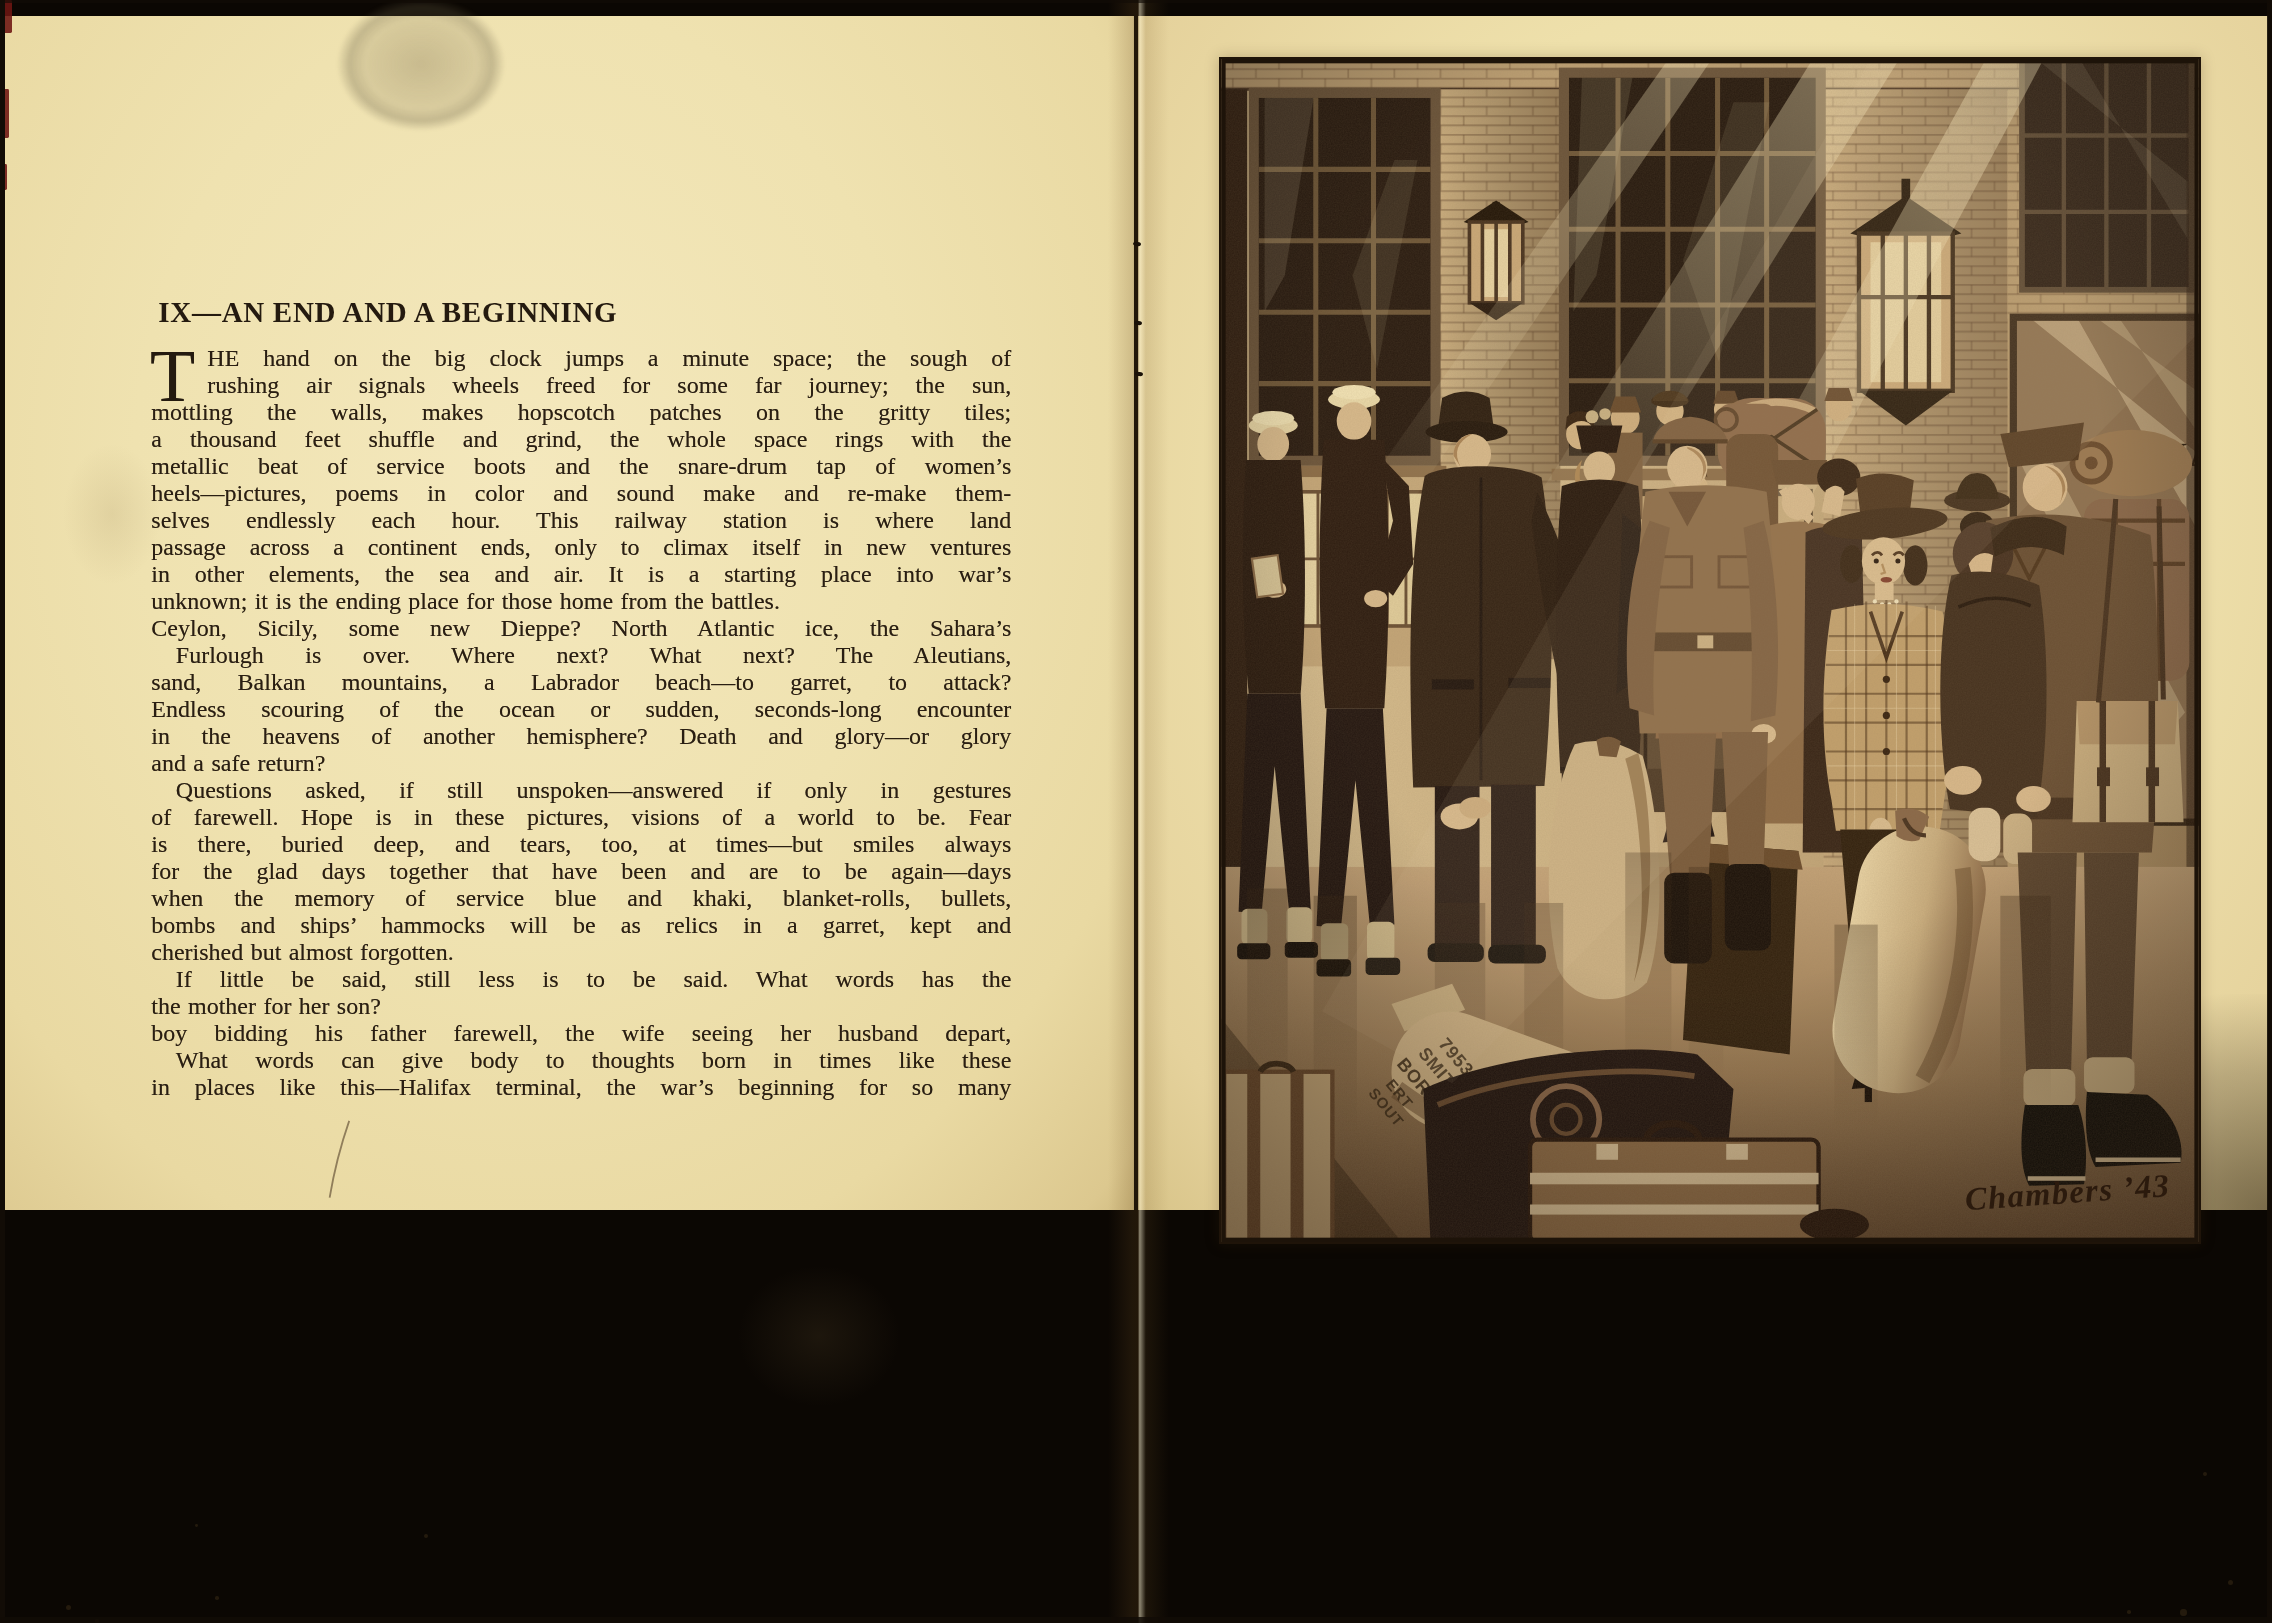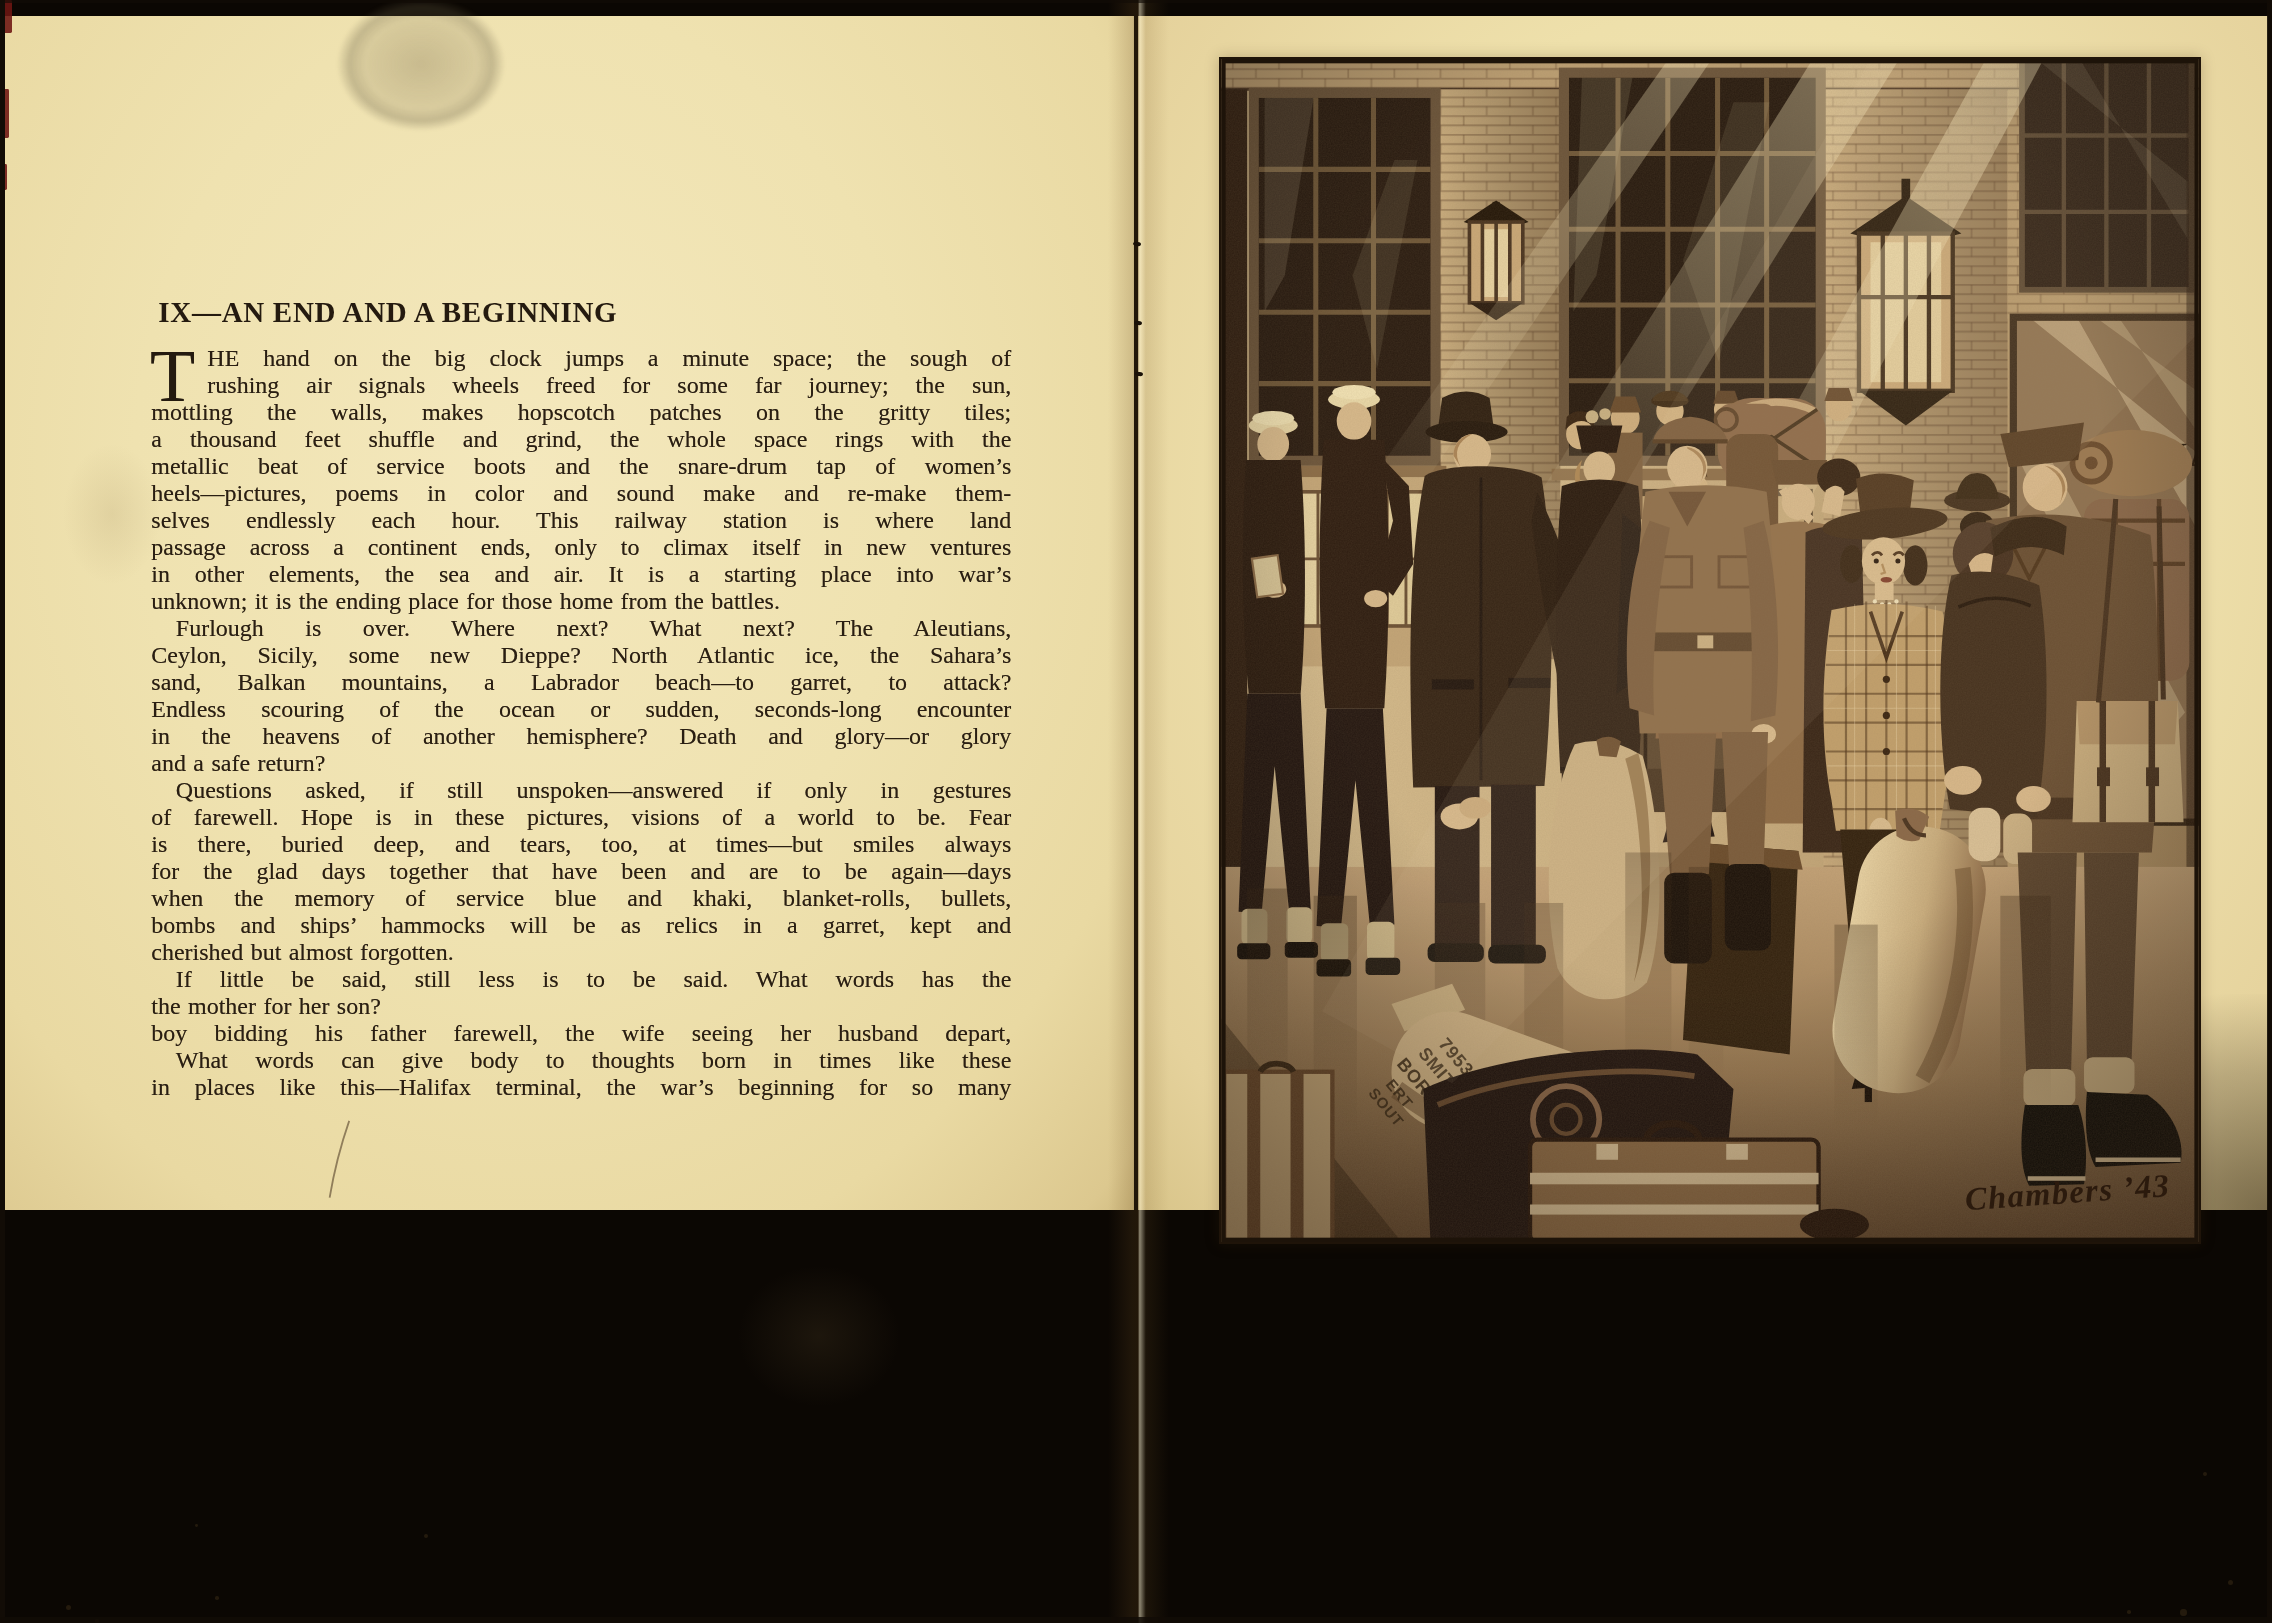--- a/index.html
+++ b/index.html
@@ -68,22 +68,22 @@
         <div class="ln">mottling the walls, makes hopscotch patches on the gritty tiles;</div>
         <div class="ln">a thousand feet shuffle and grind, the whole space rings with the</div>
         <div class="ln">metallic beat of service boots and the snare-drum tap of women’s</div>
         <div class="ln">heels—pictures, poems in color and sound make and re-make them-</div>
         <div class="ln">selves endlessly each hour.  This railway station is where land</div>
         <div class="ln">passage across a continent ends, only to climax itself in new ventures</div>
         <div class="ln">in other elements, the sea and air.  It is a starting place into war’s</div>
         <div class="ln last">unknown; it is the ending place for those home from the battles.</div>
       </div>
       <div class="para">
+        <div class="ln">Ceylon, Sicily, some new Dieppe?  North Atlantic ice, the Sahara’s</div>
         <div class="ln in">Furlough is over.  Where next?  What next?  The Aleutians,</div>
-        <div class="ln">Ceylon, Sicily, some new Dieppe?  North Atlantic ice, the Sahara’s</div>
         <div class="ln">sand, Balkan mountains, a Labrador beach—to garret, to attack?</div>
         <div class="ln">Endless scouring of the ocean or sudden, seconds-long encounter</div>
         <div class="ln">in the heavens of another hemisphere?  Death and glory—or glory</div>
         <div class="ln last">and a safe return?</div>
       </div>
       <div class="para">
         <div class="ln in">Questions asked, if still unspoken—answered if only in gestures</div>
         <div class="ln">of farewell.  Hope is in these pictures, visions of a world to be.  Fear</div>
         <div class="ln">is there, buried deep, and tears, too, at times—but smiles always</div>
         <div class="ln">for the glad days together that have been and are to be again—days</div>

